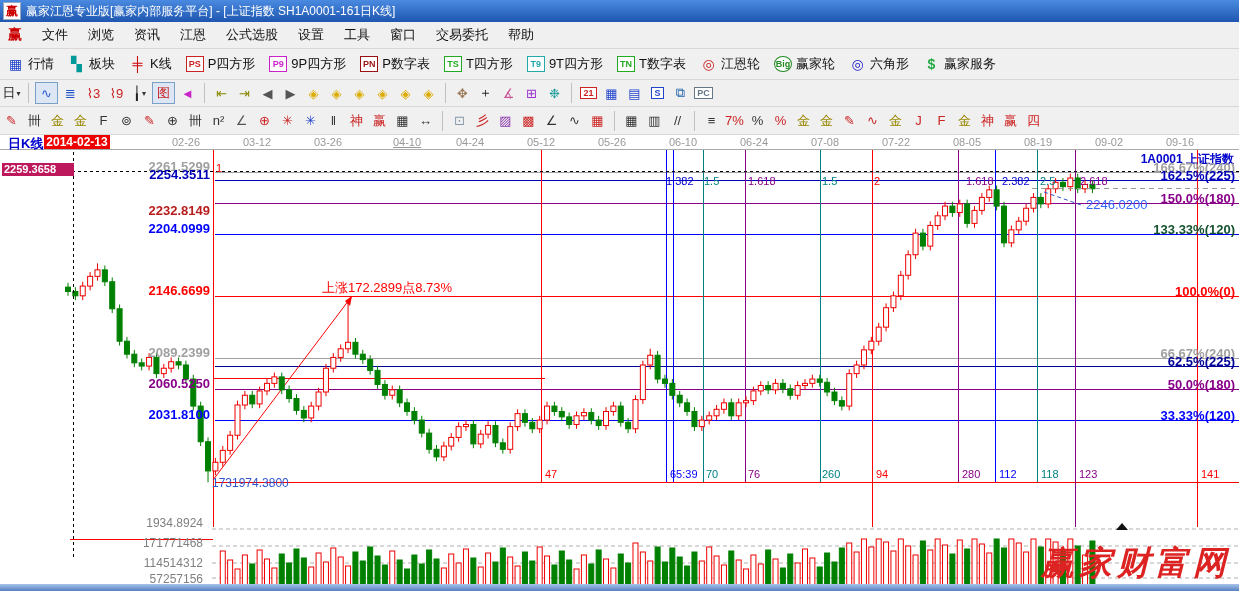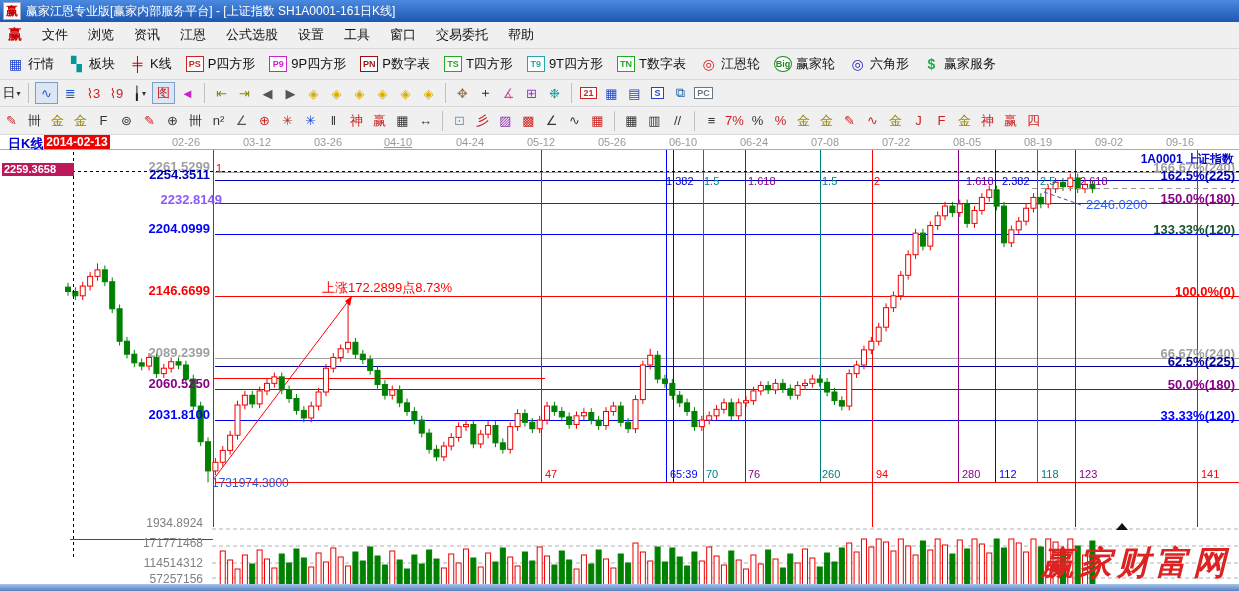--- a/index.html
+++ b/index.html
@@ -207,21 +207,21 @@
     <div class="ticon" style="color: rgb(204, 34, 34);">赢</div>
     <div class="ticon" style="color: rgb(204, 34, 34);">四</div>
   </div>
 
 <div class="daterow" id="daterow">
   <span class="periodlab">日K线</span>
   <span class="datebox">2014-02-13</span>
 <span class="datelabel" style="left: 186px;">02-26</span>
     <span class="datelabel" style="left: 257px;">03-12</span>
     <span class="datelabel" style="left: 328px;">03-26</span>
-    <span class="datelabel" style="left: 398px; text-decoration: underline;">04-10</span>
+    <span class="datelabel" style="left: 407px; text-decoration: underline;">04-10</span>
     <span class="datelabel" style="left: 470px;">04-24</span>
     <span class="datelabel" style="left: 541px;">05-12</span>
     <span class="datelabel" style="left: 612px;">05-26</span>
     <span class="datelabel" style="left: 683px;">06-10</span>
     <span class="datelabel" style="left: 754px;">06-24</span>
     <span class="datelabel" style="left: 825px;">07-08</span>
     <span class="datelabel" style="left: 896px;">07-22</span>
     <span class="datelabel" style="left: 967px;">08-05</span>
     <span class="datelabel" style="left: 1038px;">08-19</span>
     <span class="datelabel" style="left: 1109px;">09-02</span>
@@ -669,21 +669,21 @@
   <div class="pricebox">2259.3658</div>
   <div class="symlab">1A0001  上证指数</div>
   <div class="riselab">上涨172.2899点8.73%</div>
   <div class="lowlab">1731974.3800</div>
   <div class="lastlab">2246.0200</div>
   <div class="watermark">赢家财富网</div>
 <div class="abslab plabel" style="top: 9px; color: rgb(160, 160, 160);">2261.5299</div>
     <div class="abslab rlabel" style="top: 10px; color: rgb(160, 160, 160); position: absolute;">166.67%(240)</div>
     <div class="abslab plabel" style="top: 16.7603px; color: rgb(0, 0, 187);">2254.3511</div>
     <div class="abslab rlabel" style="top: 17.7603px; color: rgb(0, 0, 187); position: absolute;">162.5%(225)</div>
-    <div class="abslab plabel" style="top: 42px; color: #8b5cf6; padding-left: 12px;">2232.8149</div>
+    <div class="abslab plabel" style="top: 53px; color: #b91c1c;">2232.8149</div>
     <div class="abslab rlabel" style="top: 41.0409px; color: rgb(136, 0, 136); position: absolute;">150.0%(180)</div>
     <div class="abslab plabel" style="top: 71.0818px; color: rgb(0, 0, 255);">2204.0999</div>
     <div class="abslab rlabel" style="top: 72.0818px; color: #14532d; position: absolute;">133.33%(120)</div>
     <div class="abslab plabel" style="top: 133.164px; color: rgb(255, 0, 0);">2146.6699</div>
     <div class="abslab rlabel" style="top: 134.164px; color: rgb(255, 0, 0); position: absolute;">100.0%(0)</div>
     <div class="abslab plabel" style="top: 195.245px; color: rgb(160, 160, 160);">2089.2399</div>
     <div class="abslab rlabel" style="top: 196.245px; color: rgb(160, 160, 160); position: absolute;">66.67%(240)</div>
     <div class="abslab rlabel" style="top: 204.006px; color: rgb(0, 0, 153); position: absolute;">62.5%(225)</div>
     <div class="abslab plabel" style="top: 226.286px; color: rgb(136, 0, 136);">2060.5250</div>
     <div class="abslab rlabel" style="top: 227.286px; color: rgb(136, 0, 136); position: absolute;">50.0%(180)</div>

